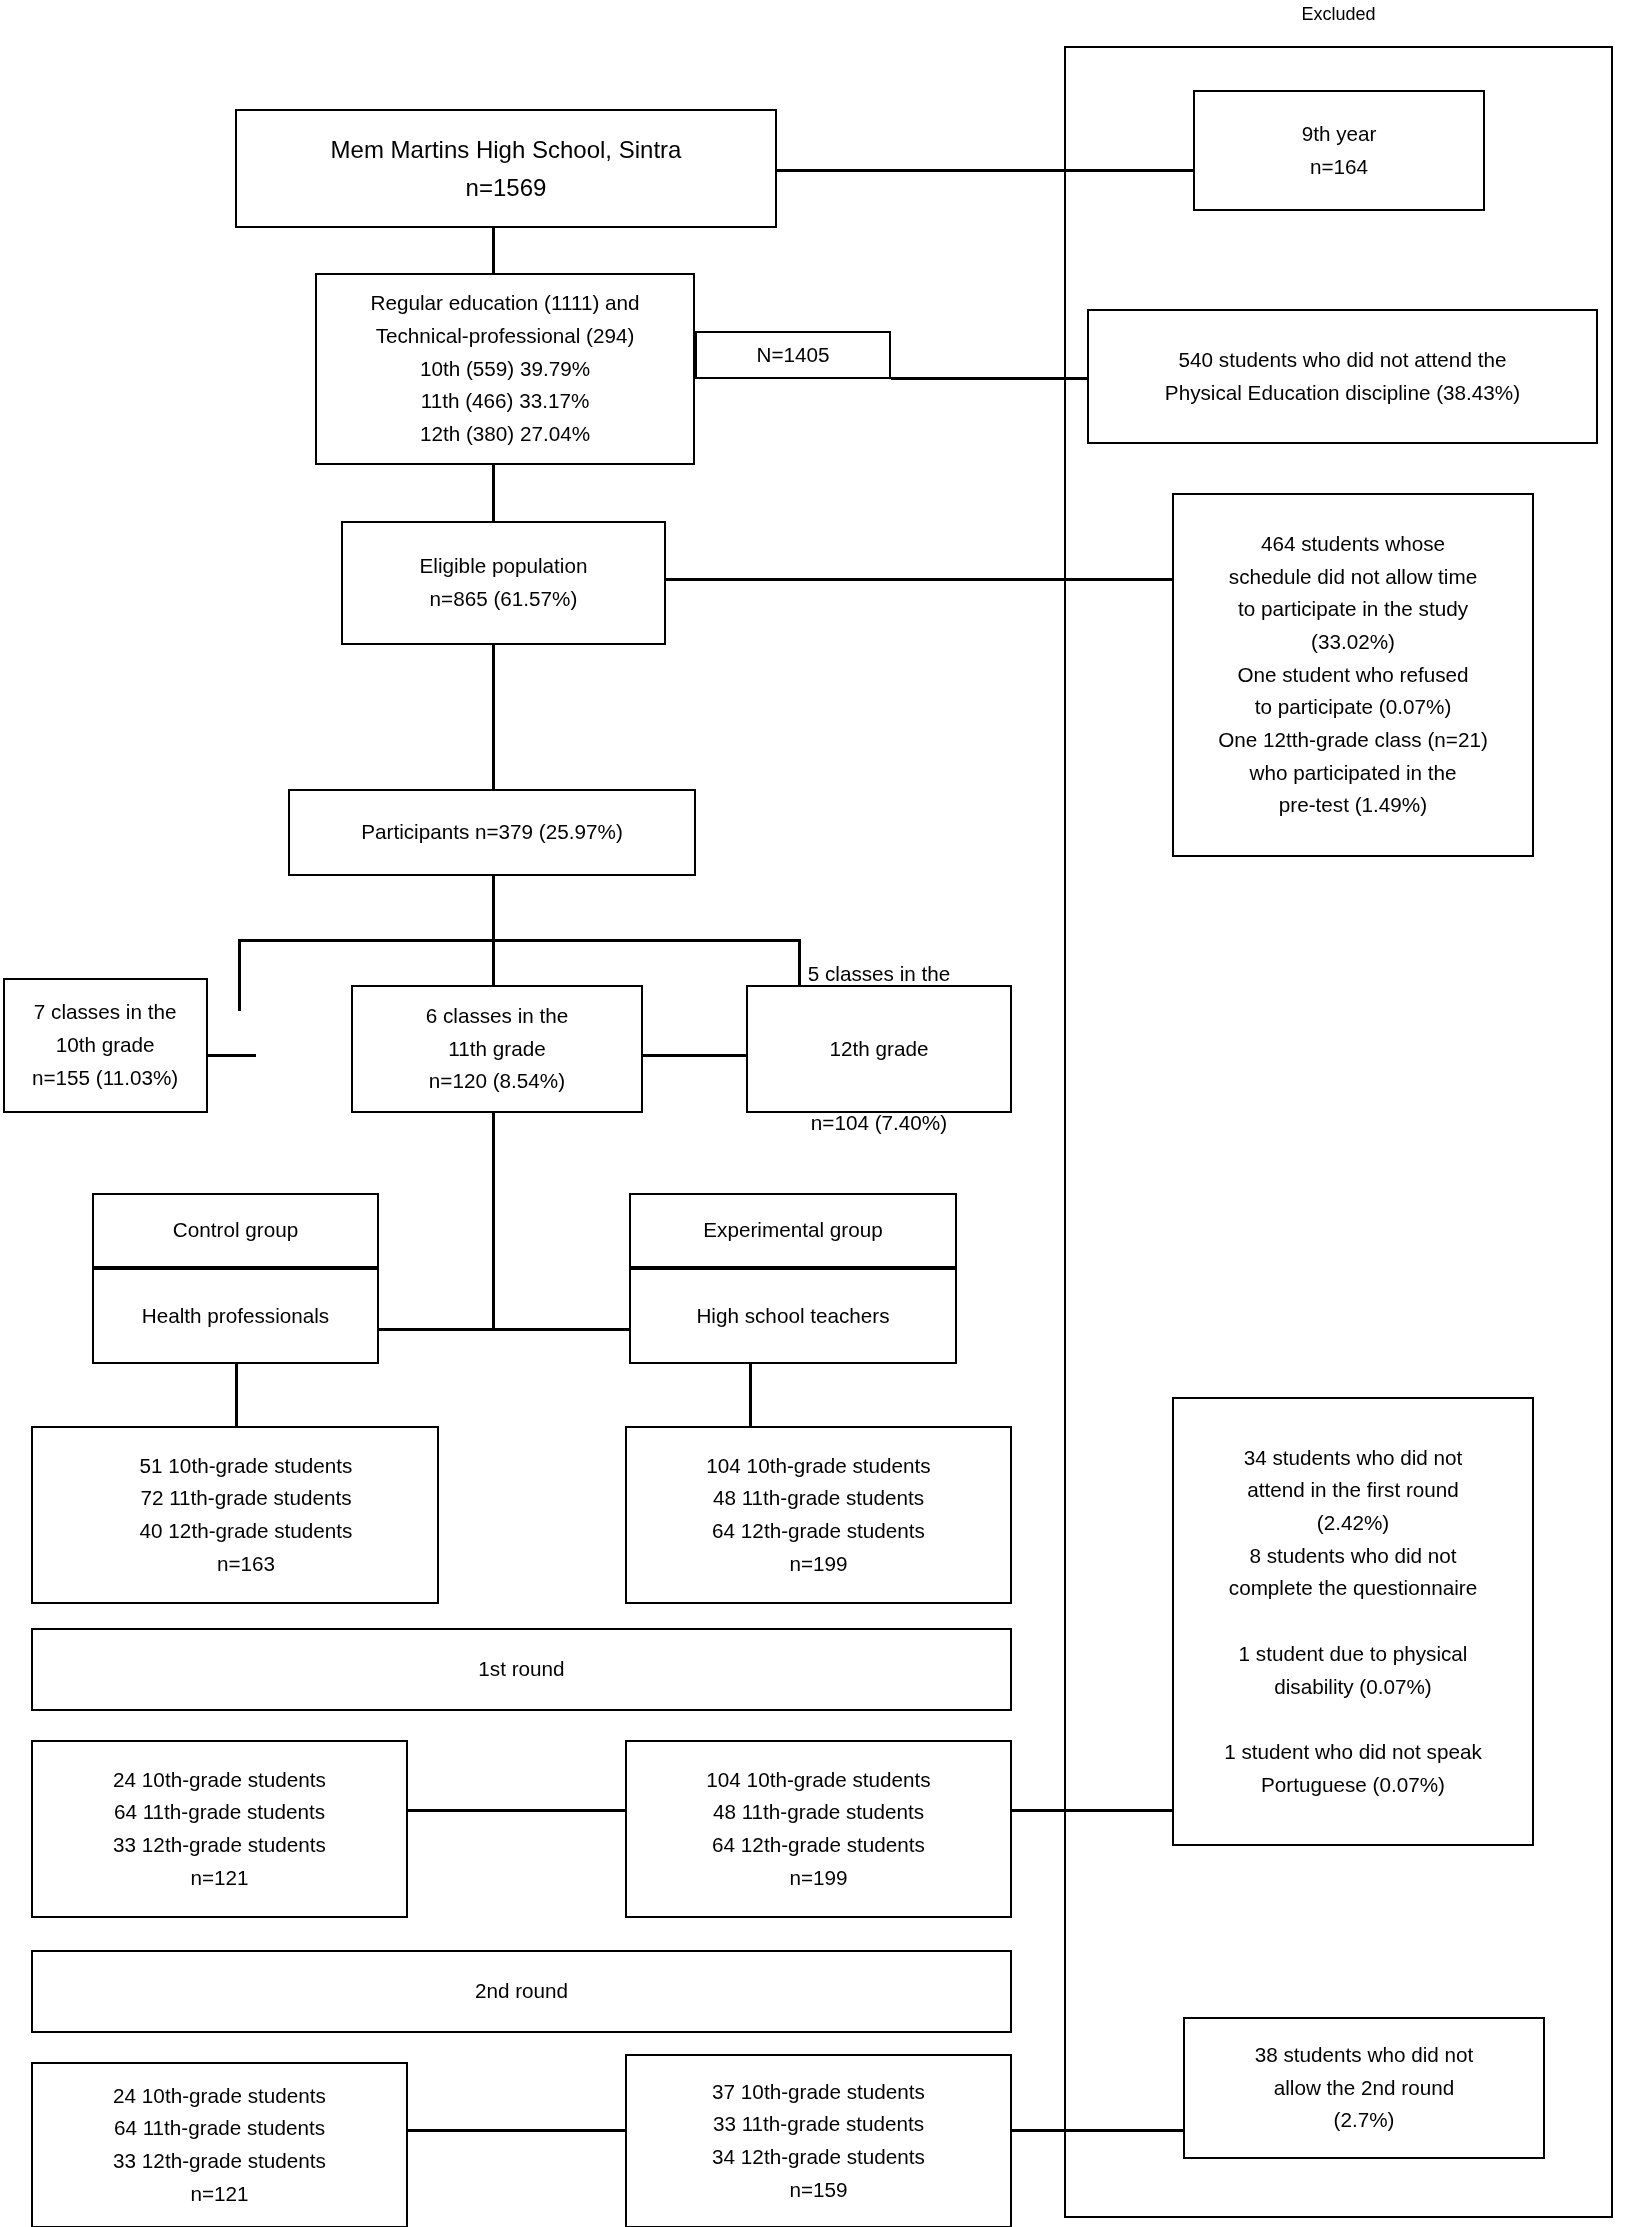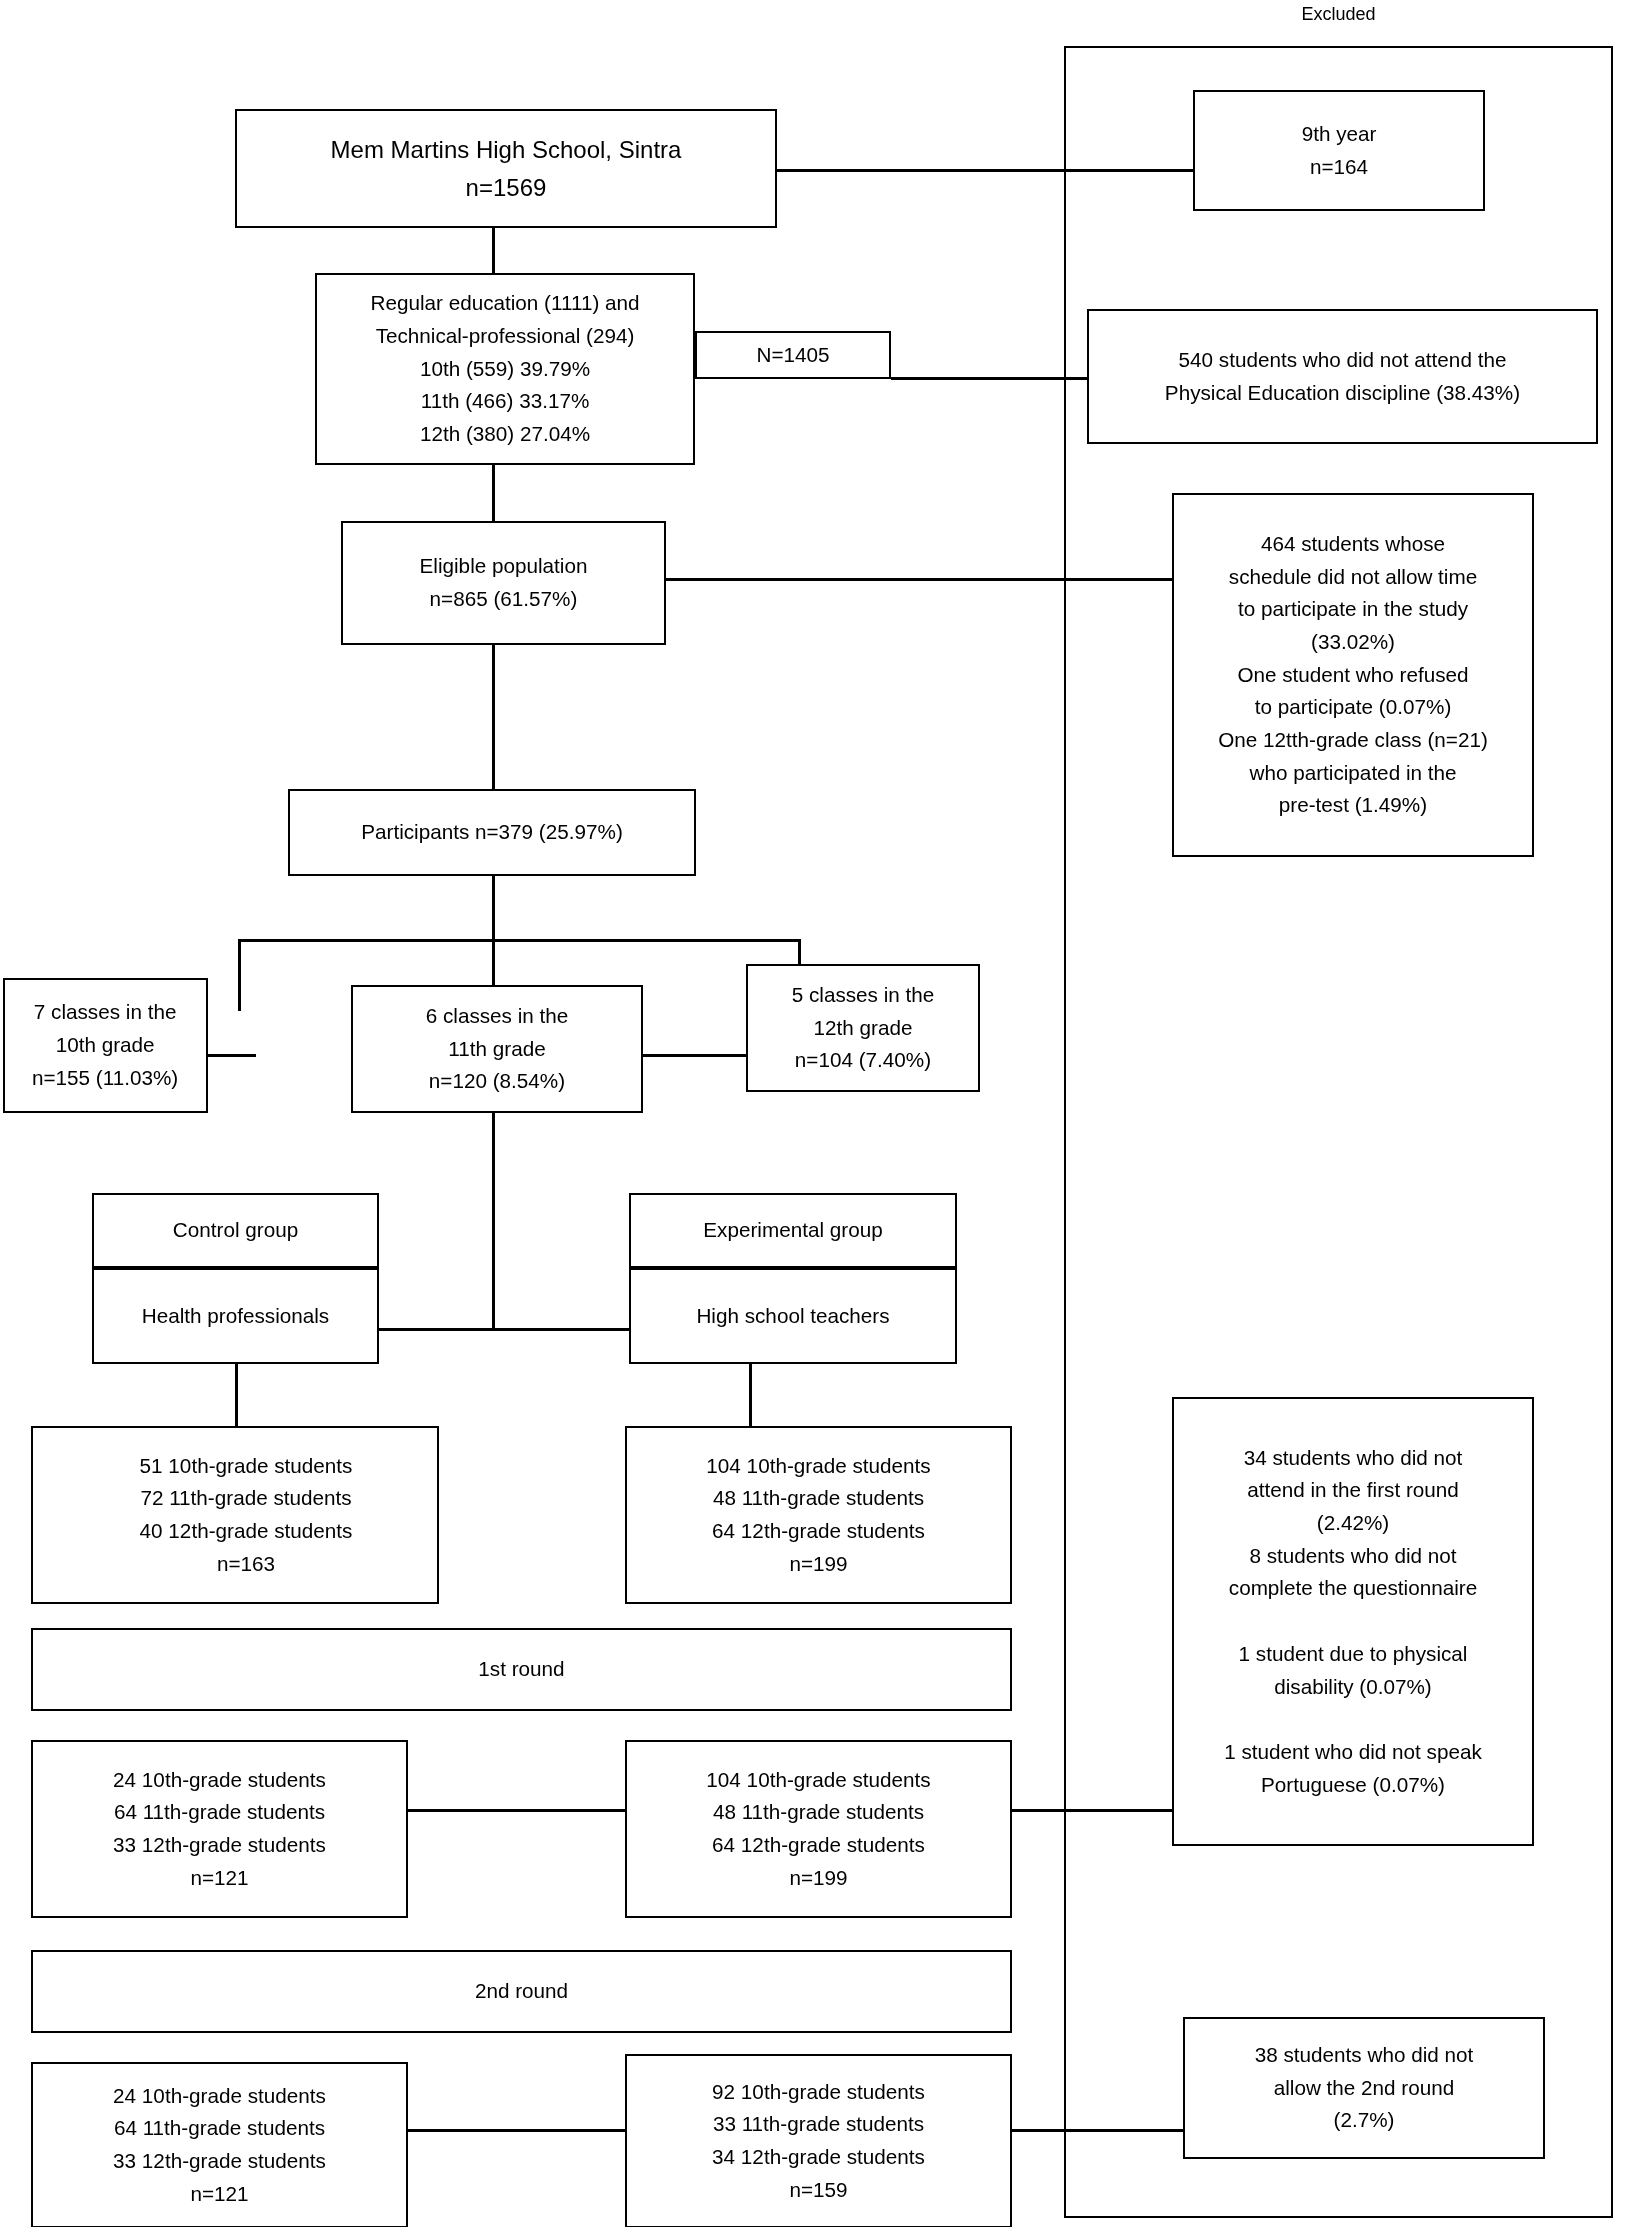--- a/index.html
+++ b/index.html
@@ -138,21 +138,21 @@
     <span class="ln">10th grade</span>
     <span class="ln">n=155 (11.03%)</span>
   </div>
 
   <div class="box" style="left:351px; top:985px; width:292px; height:128px;">
     <span class="ln">6 classes in the</span>
     <span class="ln">11th grade</span>
     <span class="ln">n=120 (8.54%)</span>
   </div>
 
-  <div class="box" style="left:746px; top:964px; width:234px; height:128px;">
+  <div class="box" style="left:746px; top:985px; width:266px; height:128px;gap:42px;">
     <span class="ln">5 classes in the</span>
     <span class="ln">12th grade</span>
     <span class="ln">n=104 (7.40%)</span>
   </div>
 
   <div class="box" style="left:92px; top:1193px; width:287px; height:75px;">
     <span class="ln">Control group</span>
   </div>
 
   <div class="box" style="left:92px; top:1268px; width:287px; height:96px;">
@@ -204,21 +204,21 @@
   </div>
 
   <div class="box" style="left:31px; top:2062px; width:377px; height:166px;">
     <span class="ln">24 10th-grade students</span>
     <span class="ln">64 11th-grade students</span>
     <span class="ln">33 12th-grade students</span>
     <span class="ln">n=121</span>
   </div>
 
   <div class="box" style="left:625px; top:2054px; width:387px; height:174px;">
-    <span class="ln">92 10th-grade students</span>
+    <span class="ln">37 10th-grade students</span>
     <span class="ln">33 11th-grade students</span>
     <span class="ln">34 12th-grade students</span>
     <span class="ln">n=159</span>
   </div>
 
   <div class="box" style="left:1193px; top:90px; width:292px; height:121px;">
     <span class="ln">9th year</span>
     <span class="ln">n=164</span>
   </div>
 

